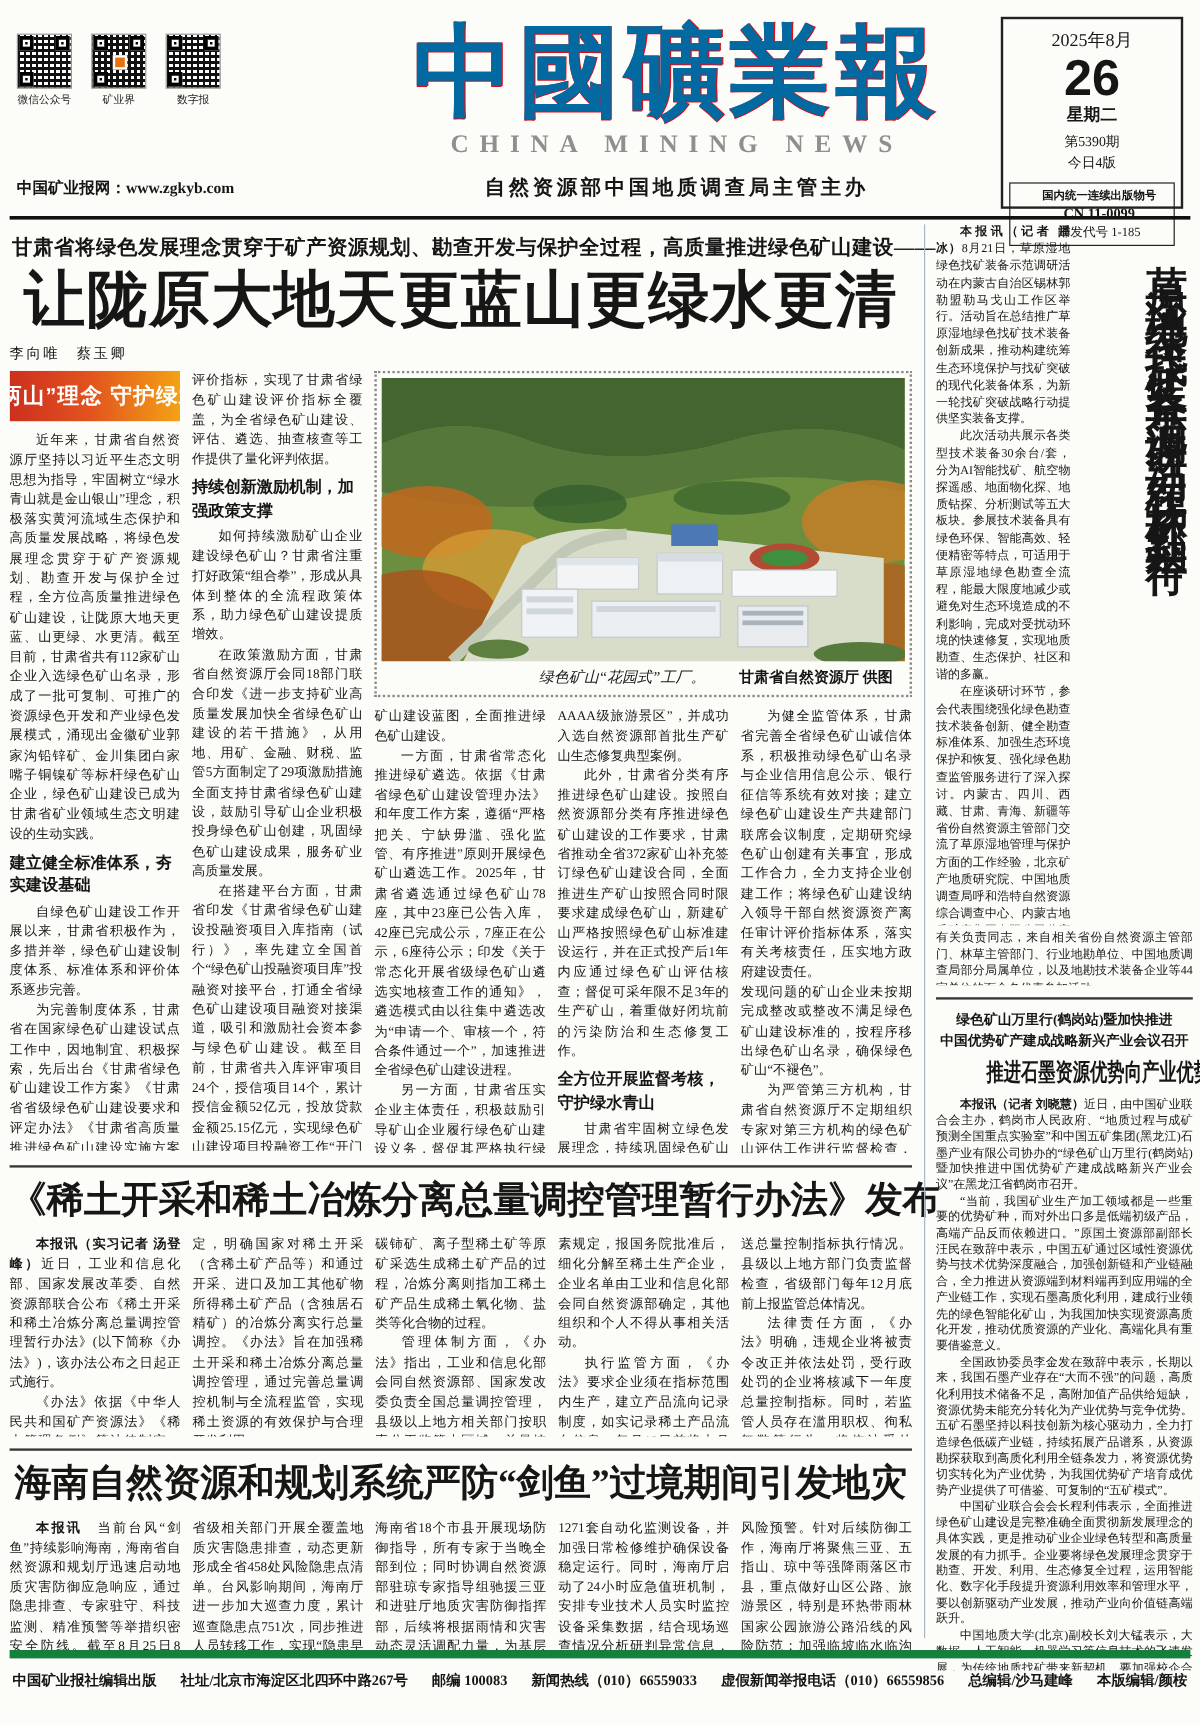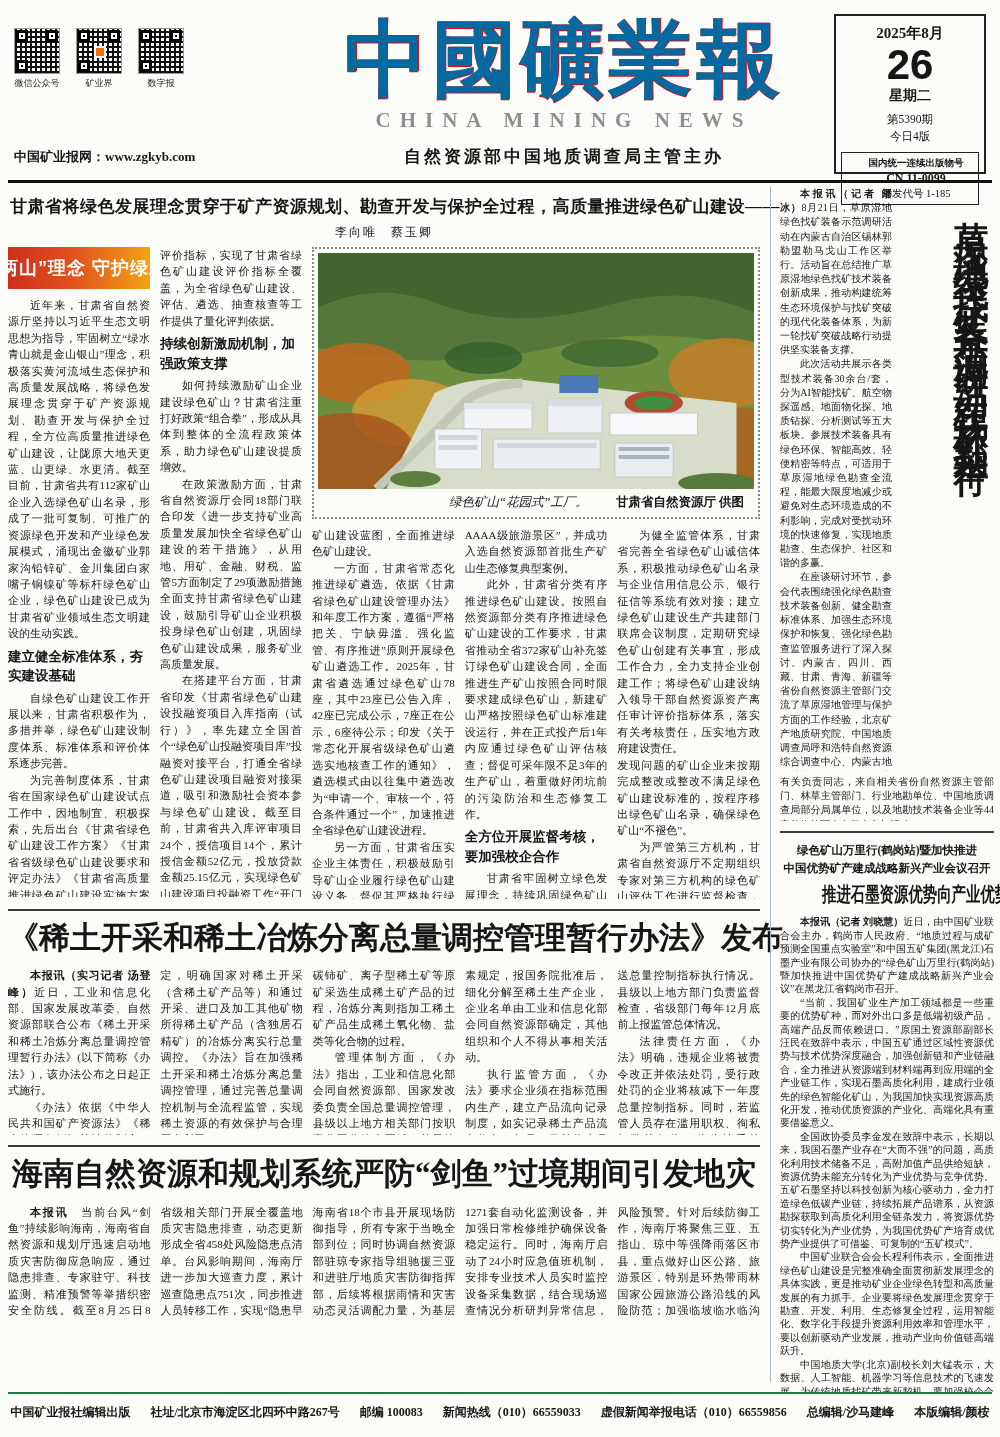--- a/index.html
+++ b/index.html
@@ -24,39 +24,39 @@
   .qr-label{ font-size:9px; color:#222; }
   .site-url{ font-size:13px; font-weight:700; padding-bottom:8px; }
   .mast-center{ flex:1; text-align:center; padding-top:2px;}
   .brand{ font-size:84px; line-height:1.02; font-weight:900; color:#0369a1;
           font-family:"DejaVu Serif","Liberation Serif",serif; letter-spacing:4px;
           text-shadow:1px 0 0 #d8101c, 0 1px 0 #d8101c; }
   .brand-en{ margin-top:6px; font-size:21px; letter-spacing:9px; color:#8f8f8f; font-weight:700; }
   .supervisor{ margin-top:12px; font-size:17px; font-weight:800; letter-spacing:3px;
                font-family:"Liberation Sans","DejaVu Sans",sans-serif;}
   .datebox{ width:152px; border:2px solid #222; padding:8px 5px 6px 5px; text-align:center; }
-  .db-ym{ font-size:15px; font-weight:700;}
+  .db-ym{ font-size:15px; font-weight:400;}
   .db-day{ font-size:42px; font-weight:700; line-height:1.05; font-family:"Liberation Sans",sans-serif;}
   .db-week{ font-size:14px; font-weight:700; margin-bottom:6px;}
   .db-issue,.db-pages{ font-size:11.5px; line-height:1.45;}
   .pubbox{ border:1.5px solid #222; margin-top:8px; padding:4px 2px 3px 14px;}
   .pub-label{ font-size:9.5px; font-weight:700; letter-spacing:0; }
   .pub-cn{ font-size:12px; font-weight:700; margin-top:1px;}
   .pub-post{ font-size:10.5px; margin-top:1px;}
   .rule-heavy{ height:3px; background:#111; margin:0 8px; }
   
   .content{ flex:1; display:flex; min-height:0; }
   .left-zone{ width:770px; padding:6px 10px 0 8px; }
   .vrule{ width:1px; background:#a9b7c6; margin:4px 0; }
   .right-zone{ flex:1; padding:4px 6px 0 9px; min-width:0;}
   
   .kicker{ font-size:17px; font-weight:800; letter-spacing:.5px; text-align:left; padding:6px 2px 0 2px; white-space:nowrap;}
   .headline{ font-size:51px; font-weight:900; text-align:center; letter-spacing:1px; line-height:1.18;
              font-family:"Liberation Sans","DejaVu Sans",sans-serif; margin-top:2px;}
-  .byline{ text-align:center; font-size:12px; margin:6px 0 6px 0; letter-spacing:2px;font-family:Liberation Serif, serif;}
+  .byline{ text-align:left; font-size:12px; margin:6px 0 6px 0; letter-spacing:2px;font-family:Liberation Serif, serif;}
   .lead-body{ display:flex; gap:10px; height:652px; overflow:hidden; }
   .colA,.colB{ flex:0 0 142px; overflow:hidden;}
   .banner{ height:42px; margin-bottom:8px; display:flex; align-items:center; justify-content:center;
            color:#fff; font-size:18px; font-weight:900; letter-spacing:1px; white-space:nowrap;
            background:linear-gradient(90deg,#cd2f1e,#e2541e 48%,#f3a215);
            font-family:"Liberation Sans",sans-serif; }
   .colA .flow{ height:600px; overflow:hidden;}
   .colB .flow{ height:650px; overflow:hidden;}
   .lead-right{ flex:1; display:flex; flex-direction:column; min-width:0;}
   .photo-frame{ border:2px dotted #8a8a8a; padding:4px 4px 2px 4px; }
@@ -86,21 +86,21 @@
   .vhead{ flex:1; writing-mode:vertical-rl; text-orientation:upright; display:flex;
           font-family:"Liberation Sans","DejaVu Sans",sans-serif; font-weight:900;
           font-size:35px; line-height:1.32; letter-spacing:11px; padding:6px 0 0 4px; }
   .art1-wide{ margin-top:4px; font-size:10px; line-height:14.2px; height:46px; overflow:hidden;}
   .kicker2{ text-align:center; font-weight:800; font-size:11.5px; line-height:1.6; margin-top:6px; white-space:nowrap;}
   .g-head{ text-align:center; margin:3px 0 7px 0; white-space:nowrap; overflow:visible;}
   .g-head .fit{ display:inline-block; font-size:20px; font-weight:900; transform:scaleX(.72); transform-origin:center;
                 font-family:"Liberation Serif",serif; letter-spacing:0;}
   .art2-body{ height:478px; overflow:hidden; font-size:10px; line-height:13.4px;}
   
-  .pagefoot{ border-top:2px solid #15803d; margin:6px 8px 4px 8px; padding:10px 0 12px 0;
+  .pagefoot{ border-top:7px solid #15803d; margin:6px 8px 16px 8px; padding:10px 0 12px 0;
              display:flex; justify-content:center; gap:20px; font-size:12px; font-weight:700; white-space:nowrap;}
 </style>
 </head>
 <body>
 
 <div class="page">
 
   <header class="masthead">
     <div class="mast-left">
       <div class="qr-row">
@@ -154,20 +154,21 @@
   </header>
 
   <div class="rule-heavy"></div>
 
   <div class="content">
 
     <section class="left-zone">
 
       <article>
         <div class="kicker">甘肃省将绿色发展理念贯穿于矿产资源规划、勘查开发与保护全过程，高质量推进绿色矿山建设——</div>
+        <h1 class="headline">让陇原大地天更蓝山更绿水更清</h1>
         <div class="byline">李向唯　蔡玉卿</div>
 
         <div class="lead-body">
           <div class="colA">
             <div class="banner">践行“两山”理念  守护绿水青山</div>
             <div class="flow">
                 <div class="para">近年来，甘肃省自然资源厅坚持以习近平生态文明思想为指导，牢固树立“绿水青山就是金山银山”理念，积极落实黄河流域生态保护和高质量发展战略，将绿色发展理念贯穿于矿产资源规划、勘查开发与保护全过程，全方位高质量推进绿色矿山建设，让陇原大地天更蓝、山更绿、水更清。截至目前，甘肃省共有112家矿山企业入选绿色矿山名录，形成了一批可复制、可推广的资源绿色开发和产业绿色发展模式，涌现出金徽矿业郭家沟铅锌矿、金川集团白家嘴子铜镍矿等标杆绿色矿山企业，绿色矿山建设已成为甘肃省矿业领域生态文明建设的生动实践。</div>
                 <div class="subhead">建立健全标准体系，夯实建设基础</div>
                 <div class="para">自绿色矿山建设工作开展以来，甘肃省积极作为，多措并举，绿色矿山建设制度体系、标准体系和评价体系逐步完善。</div>
                 <div class="para">为完善制度体系，甘肃省在国家绿色矿山建设试点工作中，因地制宜、积极探索，先后出台《甘肃省绿色矿山建设工作方案》《甘肃省省级绿色矿山建设要求和评定办法》《甘肃省高质量推进绿色矿山建设实施方案（2021－2025）》等文件，使绿色矿山建设、评估、遴选、动态管理等工作不断规范，制度体系渐趋完善。</div>
@@ -223,21 +224,21 @@
             </figure>
             <div class="three-cols">
               <div class="flow">
                   <div class="para noind">矿山建设蓝图，全面推进绿色矿山建设。</div>
                   <div class="para">一方面，甘肃省常态化推进绿矿遴选。依据《甘肃省绿色矿山建设管理办法》和年度工作方案，遵循“严格把关、宁缺毋滥、强化监管、有序推进”原则开展绿色矿山遴选工作。2025年，甘肃省遴选通过绿色矿山78座，其中23座已公告入库，42座已完成公示，7座正在公示，6座待公示；印发《关于常态化开展省级绿色矿山遴选实地核查工作的通知》，遴选模式由以往集中遴选改为“申请一个、审核一个，符合条件通过一个”，加速推进全省绿色矿山建设进程。</div>
                   <div class="para">另一方面，甘肃省压实企业主体责任，积极鼓励引导矿山企业履行绿色矿山建设义务，督促其严格执行绿色矿山建设行业标准和甘肃省地方标准，明确建设任务和进度，积极开展绿色矿山建设。近年来，甘肃省涌现出多家标杆绿色矿山企业，其中陇南市金徽矿业郭家沟铅锌矿先后被国家有关部委评为“全国首批绿色工厂”“国家级绿色矿山”“国家工业旅游示范基地”“国家</div>
                 </div>
               <div class="flow">
                   <div class="para noind">AAAA级旅游景区”，并成功入选自然资源部首批生产矿山生态修复典型案例。</div>
                   <div class="para">此外，甘肃省分类有序推进绿色矿山建设。按照自然资源部分类有序推进绿色矿山建设的工作要求，甘肃省推动全省372家矿山补充签订绿色矿山建设合同，全面推进生产矿山按照合同时限要求建成绿色矿山，新建矿山严格按照绿色矿山标准建设运行，并在正式投产后1年内应通过绿色矿山评估核查；督促可采年限不足3年的生产矿山，着重做好闭坑前的污染防治和生态修复工作。</div>
-                  <div class="subhead">全方位开展监督考核，要加强校企合作</div>
+                  <div class="subhead">全方位开展监督考核，守护绿水青山</div>
                   <div class="para">甘肃省牢固树立绿色发展理念，持续巩固绿色矿山建设成效，服务矿业高质量发展。</div>
                 </div>
               <div class="flow">
                   <div class="para">为健全监管体系，甘肃省完善全省绿色矿山诚信体系，积极推动绿色矿山名录与企业信用信息公示、银行征信等系统有效对接；建立绿色矿山建设生产共建部门联席会议制度，定期研究绿色矿山创建有关事宜，形成工作合力，全力支持企业创建工作；将绿色矿山建设纳入领导干部自然资源资产离任审计评价指标体系，落实有关考核责任，压实地方政府建设责任。</div>
                   <div class="para noind">发现问题的矿山企业未按期完成整改或整改不满足绿色矿山建设标准的，按程序移出绿色矿山名录，确保绿色矿山“不褪色”。</div>
                   <div class="para">为严管第三方机构，甘肃省自然资源厅不定期组织专家对第三方机构的绿色矿山评估工作进行监督检查，强化评估机构绩效评价，规范机构评估行为；在全省绿色矿山管理系统中开通第三方评估机构举报、投诉渠道，依法核实处置违法违规评估行为；建立评估机构“黑名单”制度，列入“黑名单”的机构或个人三年内不得从事相关领域评估咨询工作，促进第三方评估市场健康有序发展。</div>
                 </div>
             </div>
           </div>
         </div>

